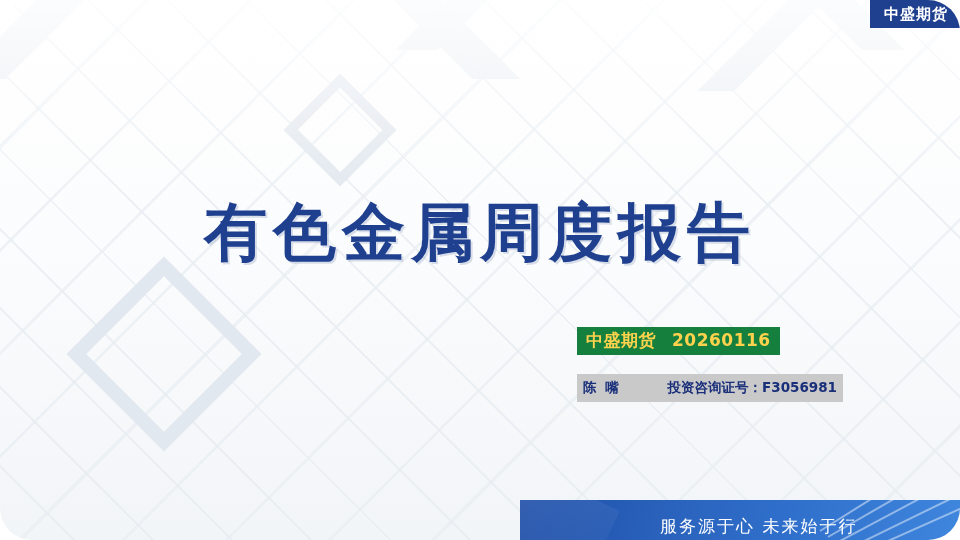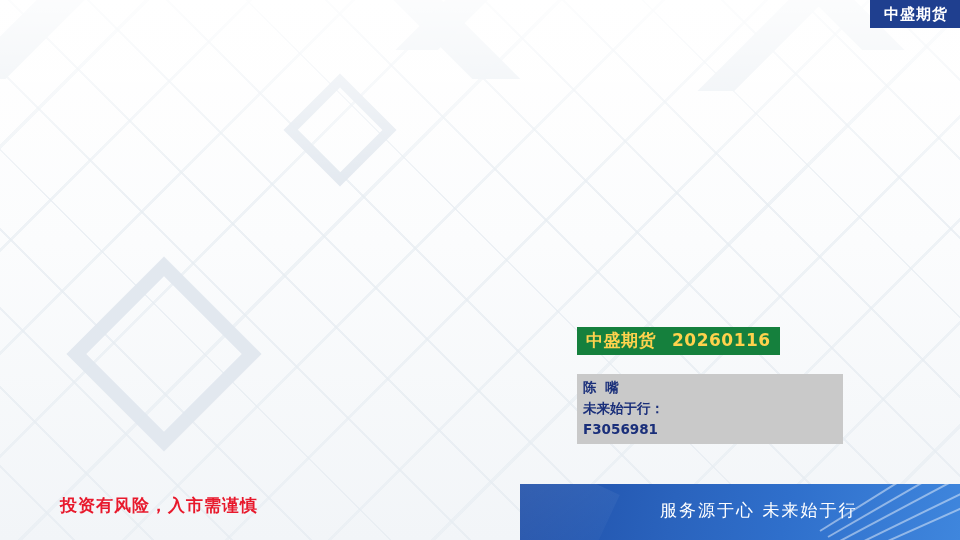--- a/index.html
+++ b/index.html
@@ -11,20 +11,21 @@
     height: 540px;
     overflow: hidden;
     font-family: "Liberation Sans", sans-serif;
   }
   .slide {
     position: relative;
     width: 960px;
     height: 540px;
     background: #ffffff;
     overflow: hidden;
+    border-radius: 32px;
   }
   
   .bg-base {
     position: absolute;
     inset: 0;
     background:
       linear-gradient(180deg, #ffffff 0%, #fbfcfd 45%, #f2f5f8 100%);
   }
   .bg-diag {
     position: absolute;
@@ -126,21 +127,20 @@
     font-weight: bold;
     font-size: 13.5px;
     padding: 3px 6px 4px 6px;
     line-height: 1.55;
     box-sizing: border-box;
   }
   .cert-row {
     display: flex;
     justify-content: flex-end;
     white-space: nowrap;
-    flex-direction: column;
   }
   .cert-row .author {
     margin-right: auto;
     letter-spacing: 2px;
   }
   
   .warning {
     position: absolute;
     left: 60px;
     top: 494px;
@@ -150,21 +150,21 @@
     font-size: 17px;
     letter-spacing: 1px;
     white-space: nowrap;
   }
   
   .footer {
     position: absolute;
     right: 0;
     bottom: 0;
     width: 440px;
-    height: 56px;
+    height: 40px;
     background: linear-gradient(100deg, #1f4fa8 0%, #2a63bd 35%, #2f6fcb 60%, #3f86dd 100%);
     overflow: hidden;
     margin-top: 35px;
   }
   .footer::before {
     content: "";
     position: absolute;
     left: -40px;
     top: -20px;
     width: 120px;
@@ -206,34 +206,34 @@
   <div class="bg-diag2"></div>
   <div class="chev c1"></div>
   <div class="chev c2"></div>
   <div class="chev c3"></div>
   <div class="diamond d1"></div>
   <div class="diamond d2"></div>
   <div class="wash"></div>
 
   <div class="brand-tag">中盛期货</div>
 
+  <div class="title">有色金属周度报告</div>
 
   <div class="date-bar">
     <span>中盛期货</span><span class="sep"></span><span>20260116</span>
   </div>
 
   <div class="cert-block">
     <div class="cert-row">
       <span class="author">陈 嘴</span>
-      <span>未来始于行：</span>
+      <span>投资咨询证号：</span>
       <span>F3056981</span>
     </div>
   </div>
 
-  <div class="warning">投资有风险，入市需谨慎</div>
 
   <div class="footer">
     <div class="footer-text">服务源于心 未来始于行</div>
     <div class="footer-lines">
       <div class="fl" style="left:10px; top:46px; width:150px; transform:rotate(-32deg);"></div>
       <div class="fl" style="left:18px; top:52px; width:145px; transform:rotate(-30deg);"></div>
       <div class="fl" style="left:30px; top:56px; width:135px; transform:rotate(-28deg);"></div>
       <div class="fl" style="left:46px; top:60px; width:120px; transform:rotate(-26deg);"></div>
       <div class="fl" style="left:60px; top:64px; width:105px; transform:rotate(-24deg);"></div>
     </div>

